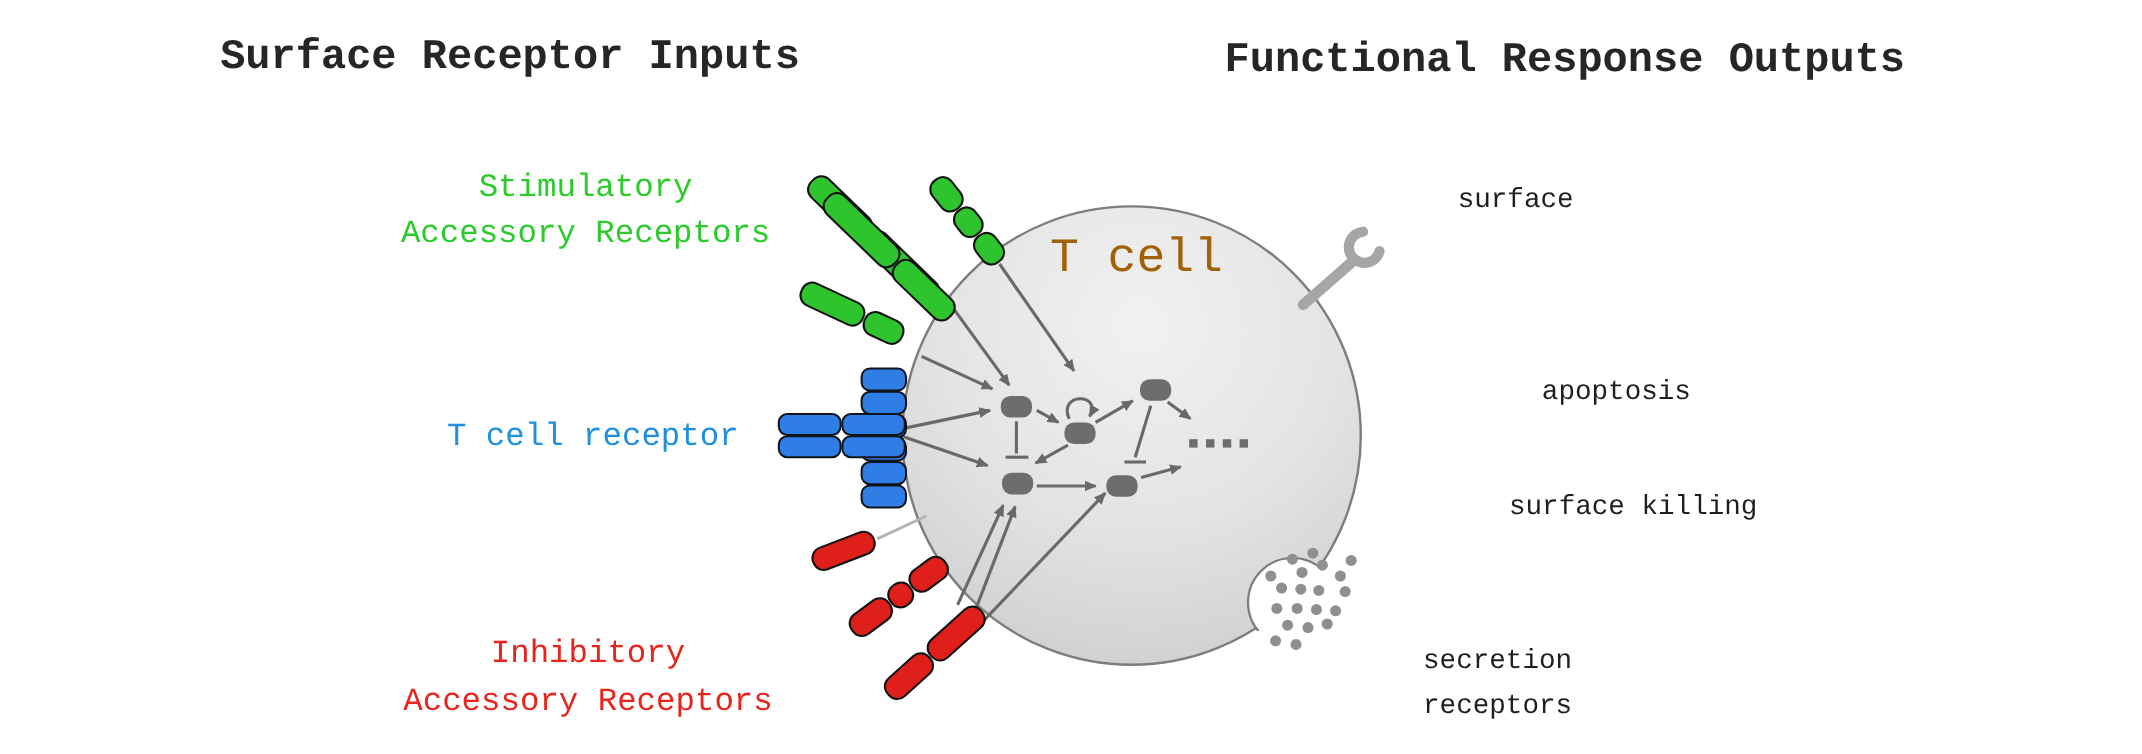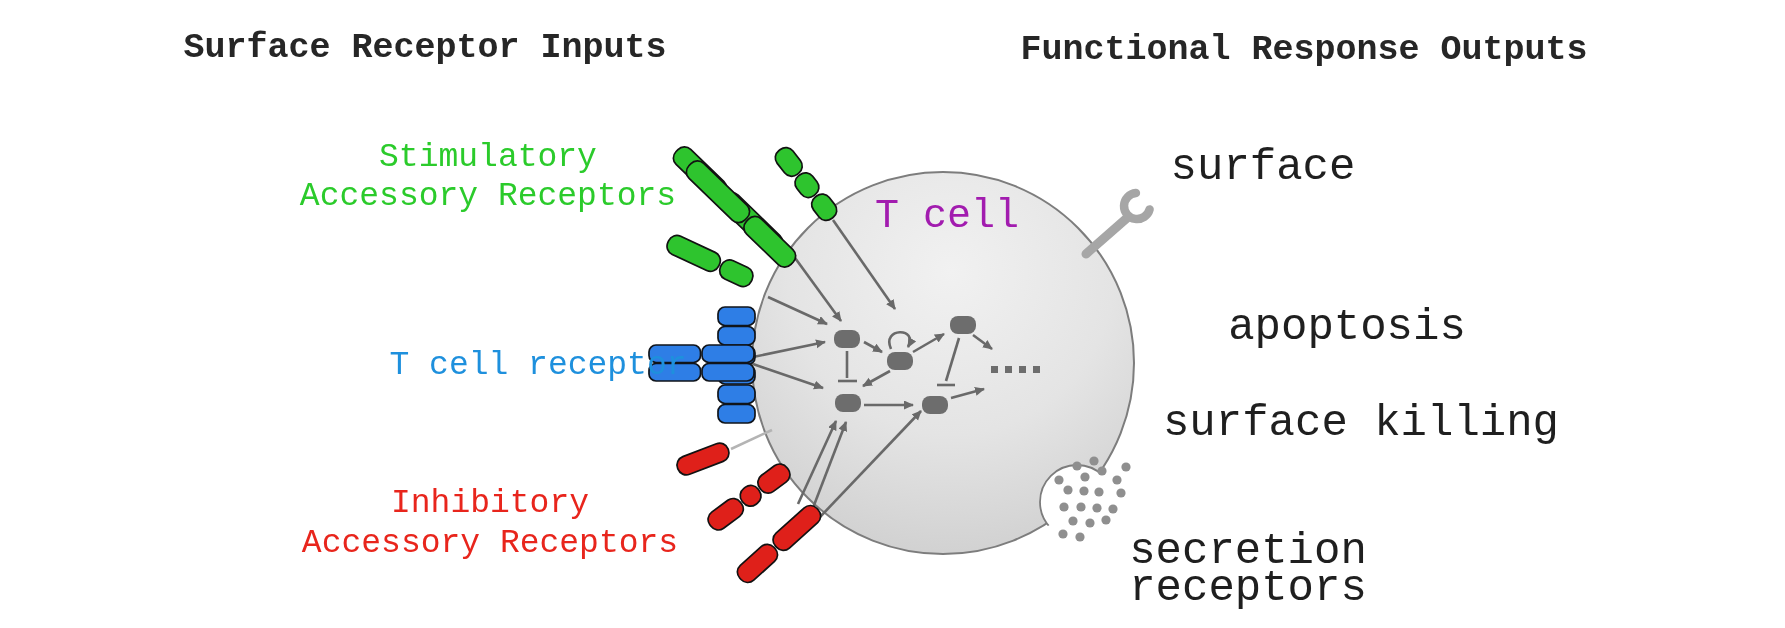--- a/index.html
+++ b/index.html
@@ -7,27 +7,27 @@
     position:relative;width:1785px;height:628px;background:#ffffff;
     font-family:Liberation Mono, monospace;overflow:hidden;padding-left:48px;
   }
   #diagram-svg{position:absolute;left:0;top:0;width:1785px;height:628px;}
   .label{
     position:absolute;transform:translate(-50%,-50%);
     text-align:center;white-space:nowrap;color:#1f1f1f;
   }
   .label .line{display:block;}
   .title{font-size:35px;font-weight:bold;color:#262626;letter-spacing:0px;}
-  .side-label{font-size:33px;line-height:39px;}
-  .out-label{font-size:44px;line-height:39px;color:#1f1f1f;}
+  .side-label{font-size:27px;line-height:39px;}
+  .out-label{font-size:23px;line-height:39px;color:#1f1f1f;}
   .stim{color:#2bcb2b;}
-  .tcr-text{color:#1e90dd;margin-left:44px;}
+  .tcr-text{color:#1e90dd;}
   .inhib{color:#e8251c;line-height:40px;}
   .cyto{line-height:37px;}
-  .cell-name{font-size:40px;color:#a21caf;}
+  .cell-name{font-size:40px;color:#a16207;}
 </style>
 </head>
 <body>
 
 <div id="stage">
 
   <svg id="diagram-svg" viewBox="0 0 1785 628">
     <defs>
       <radialGradient id="cellgrad" cx="0.52" cy="0.26" r="0.95">
         <stop offset="0" stop-color="#f1f1f1"></stop>
@@ -171,21 +171,21 @@
   <div class="label title" style="left:425px;top:48px;">Surface Receptor Inputs</div>
   <div class="label title" style="left:1304px;top:50px;">Functional Response Outputs</div>
 
   <div class="label side-label stim" style="left:488px;top:177px;">
     <span class="line">Stimulatory</span>
     <span class="line">Accessory Receptors</span>
   </div>
 
   <div class="label side-label tcr-text" style="left:494px;top:365px;">T cell receptor</div>
 
-  <div class="label side-label inhib" style="left:490px;top:524px;">
+  <div class="label side-label inhib" style="left:490px;top:566px;">
     <span class="line">Inhibitory</span>
     <span class="line">Accessory Receptors</span>
   </div>
 
   <div class="label cell-name" style="left:947px;top:216px;">T cell</div>
 
   <div class="label out-label" style="left:1263px;top:167px;">
     <span class="line">surface</span>
   </div>
 

